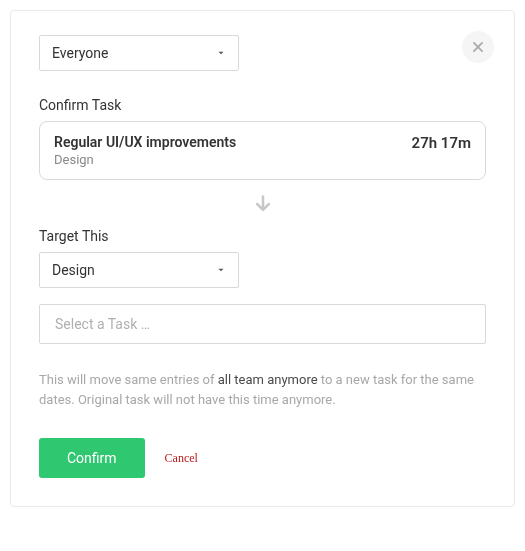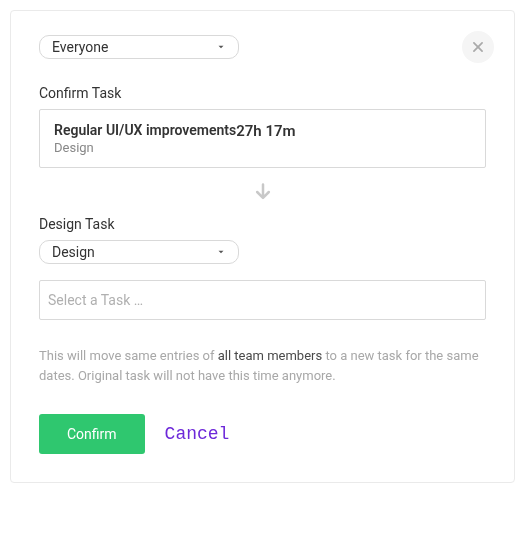--- a/index.html
+++ b/index.html
@@ -44,42 +44,43 @@
   .close-btn svg { width: 14px; height: 14px; }
 
   .field-label {
     font-size: 14px;
     color: #333;
     margin-bottom: 8px;
   }
 
   .select {
     width: 200px;
-    height: 24px;
+    height: 36px;
     border: 1px solid #d9d9d9;
-    border-radius: 10px;
+    border-radius: 2px;
     background: #fff;
     display: flex;
     align-items: center;
     justify-content: space-between;
     padding: 0 12px;
     cursor: pointer;
     font-size: 14px;
     color: #333;
   }
   .select .caret { width: 10px; height: 10px; color:#555; }
 
   .section-gap { height: 26px; }
 
   .source-card {
     width: 100%;
     border: 1px solid #d9d9d9;
-    border-radius: 2px;
+    border-radius: 8px;
     padding: 12px 14px;
     display: flex;
+    justify-content: space-between;
     align-items: flex-start;
   }
   .source-card .task-name {
     font-weight: 600;
     font-size: 14px;
     color: #333;
     margin-bottom: 2px;
   }
   .source-card .task-project {
     font-size: 13px;
@@ -98,21 +99,21 @@
     color: #c8c8c8;
   }
   .arrow svg { width: 20px; height: 20px; }
 
   .input {
     width: 100%;
     height: 40px;
     border: 1px solid #d9d9d9;
     border-radius: 2px;
     background: #fff;
-    padding: 0 8px;
+    padding: 0 15px;
     font-size: 14px;
     color: #0c4a6e;
     font-family: inherit;
   }
   .input::placeholder { color: #b0b0b0; }
 
   .gap-sm { height: 16px; }
 
   .note {
     font-size: 13px;
@@ -135,25 +136,25 @@
     border-radius: 3px;
     height: 40px;
     padding: 0 28px;
     font-size: 14px;
     cursor: pointer;
     font-family: inherit;
   }
   .btn-link {
     background: none;
     border: none;
-    color: #6d28d9;
-    font-size: 18px;
+    color: #b91c1c;
+    font-size: 12px;
     cursor: pointer;
     padding: 0;
-    font-family: Liberation Mono, monospace;
+    font-family: Liberation Serif, serif;
   }
 </style>
 </head>
 <body>
 
 <div class="dialog">
 
 
   <button class="close-btn">
     <svg viewBox="0 0 24 24" fill="none" stroke="currentColor" stroke-width="3" stroke-linecap="round">
@@ -183,35 +184,35 @@
   </div>
 
   
   <div class="arrow">
     <svg viewBox="0 0 24 24" fill="currentColor">
       <path d="M12 3v14M5 12l7 7 7-7" stroke="currentColor" stroke-width="3" fill="none" stroke-linecap="round" stroke-linejoin="round"></path>
     </svg>
   </div>
 
   
-  <div class="field-label">Design Task</div>
+  <div class="field-label">Target This</div>
   <div class="select">
     <span>Design</span>
     <svg class="caret" viewBox="0 0 24 24" fill="currentColor">
       <path d="M6 9l6 6 6-6z"></path>
     </svg>
   </div>
 
   <div class="gap-sm"></div>
 
   <input class="input" type="text" placeholder="Select a Task …" style="">
 
   
   <div class="note">
-    <span>This will move same entries of </span><span class="strong">all team members</span><span> to a new task for the same dates. Original task will not have this time anymore.</span>
+    <span>This will move same entries of </span><span class="strong">all team anymore</span><span> to a new task for the same dates. Original task will not have this time anymore.</span>
   </div>
 
   
   <div class="actions">
     <button class="btn-primary">Confirm</button>
     <button class="btn-link">Cancel</button>
   </div>
 
 </div>
 

